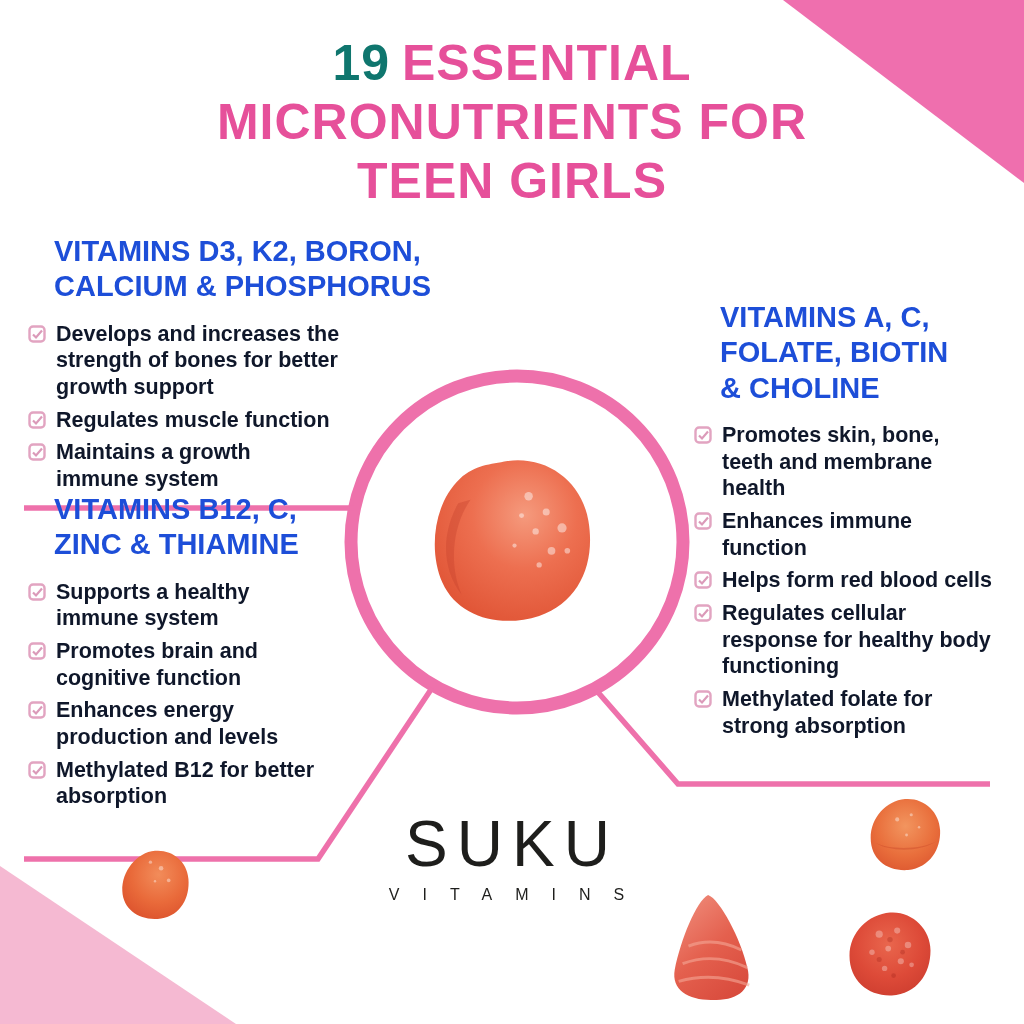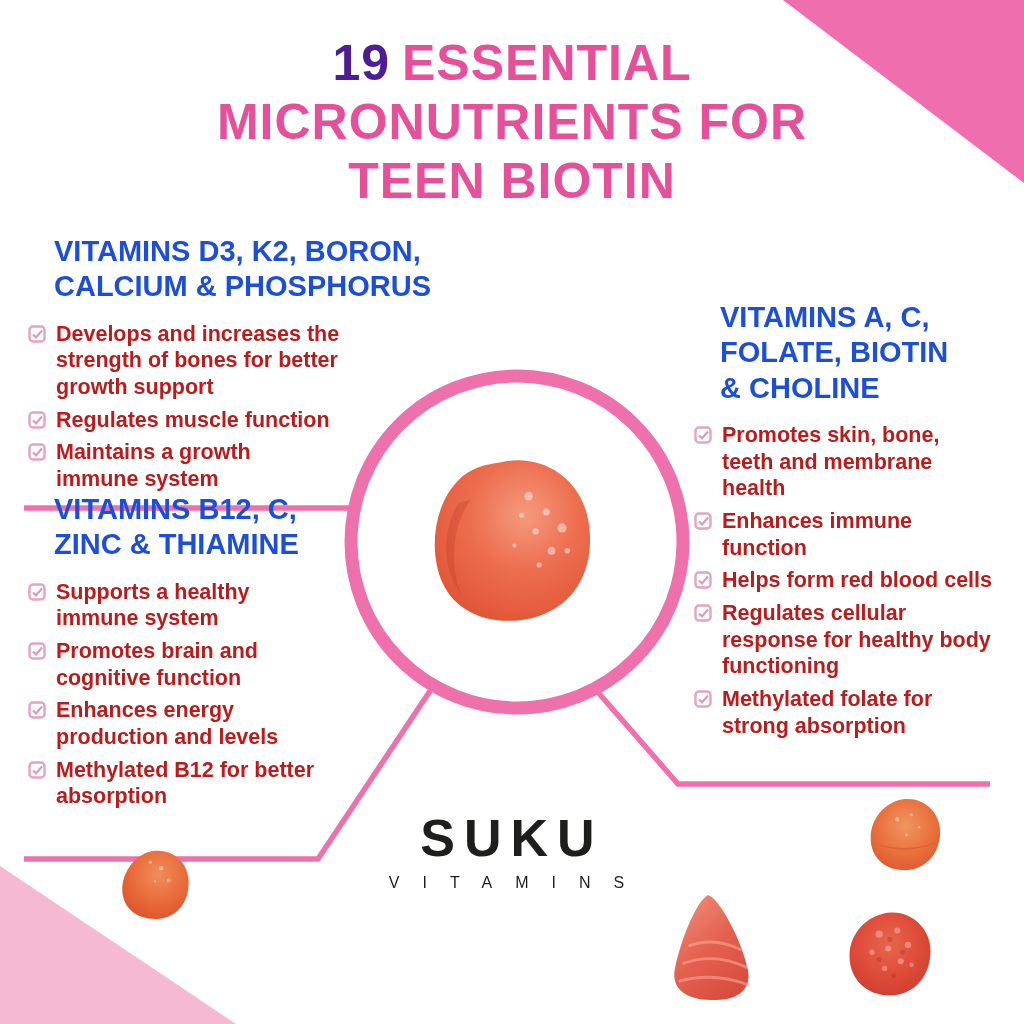--- a/index.html
+++ b/index.html
@@ -5,38 +5,38 @@
   html,body{margin:0;padding:0;background:#ffffff;}
   .canvas{
     position:relative;width:1024px;height:1024px;background:#ffffff;
     overflow:hidden;font-family:"Liberation Sans",sans-serif;
   }
   svg.deco{position:absolute;left:0;top:0;z-index:1;pointer-events:none;}
   .layer{position:absolute;z-index:2;}
   
   .title{left:0;top:34px;width:1024px;text-align:center;color:#e6509a;
          font-weight:700;font-size:50px;line-height:1.18;letter-spacing:1px;}
-  .title .tnum{font-weight:900;color:#4c1d95;}
+  .title .tnum{font-weight:900;color:#0f766e;}
   .title .tbold{font-weight:900;}
   .title .trest{margin-left:12px;}
   
   .section{z-index:2;}
   .sec-heading{color:#1d4ed8;font-weight:900;font-size:29px;line-height:1.22;
                margin:0 0 16px 26px;white-space:pre-line;}
   .item{display:flex;align-items:flex-start;margin-top:6px;}
   .item:first-of-type{margin-top:0;}
   .check{flex:0 0 18px;width:18px;height:18px;margin:4px 10px 0 0;}
-  .itext{color:#b91c1c;font-weight:700;font-size:21.5px;line-height:1.24;
+  .itext{color:#0f172a;font-weight:700;font-size:21.5px;line-height:1.24;
          white-space:pre-line;}
   #sec-bones{position:absolute;left:28px;top:234px;width:430px;}
   #sec-immunity{position:absolute;left:28px;top:492px;width:430px;}
   #sec-cells{position:absolute;left:694px;top:300px;width:340px;}
   
   .brand{left:0;top:812px;width:1024px;text-align:center;color:#1e1e1c;}
-  .brand-name{font-size:52px;font-weight:700;letter-spacing:9px;line-height:1;}
+  .brand-name{font-size:64px;font-weight:400;letter-spacing:9px;line-height:1;}
   .brand-sub{font-size:16px;font-weight:400;letter-spacing:23px;margin-top:10px;
              text-indent:12px;}
   
   .gummy{position:absolute;z-index:3;}
 </style>
 </head>
 <body>
 
 <div class="canvas">
 
@@ -45,21 +45,21 @@
     <polygon points="0,866 236,1024 0,1024" fill="#f5b9d2"></polygon>
     <circle cx="517" cy="542" r="166" fill="none" stroke="#ee71ab" stroke-width="13"></circle>
     <line x1="24" y1="508" x2="354" y2="508" stroke="#ee71ab" stroke-width="5.5"></line>
     <polyline points="24,859 318,859 432,688" fill="none" stroke="#ee71ab" stroke-width="5.5"></polyline>
     <polyline points="990,784 678,784 596,690" fill="none" stroke="#ee71ab" stroke-width="5.5"></polyline>
   </svg>
 
   <div class="layer title">
     <div><span class="tnum">19</span><span class="trest">ESSENTIAL</span></div>
     <div>MICRONUTRIENTS FOR</div>
-    <div class="tbold">TEEN BIOTIN</div>
+    <div class="tbold">TEEN GIRLS</div>
   </div>
 
   <div class="section" id="sec-bones">
     <h2 class="sec-heading">VITAMINS D3, K2, BORON,
 CALCIUM &amp; PHOSPHORUS</h2>
     <div class="item">
       <svg class="check" viewBox="0 0 18 18">
           <rect x="1.5" y="1.5" width="15" height="15" rx="3.5" fill="none" stroke="#e2a4c1" stroke-width="2.4"></rect>
           <polyline points="5,9.5 8,12.5 14,5.5" fill="none" stroke="#db9ab9" stroke-width="2.2"></polyline>
         </svg>

